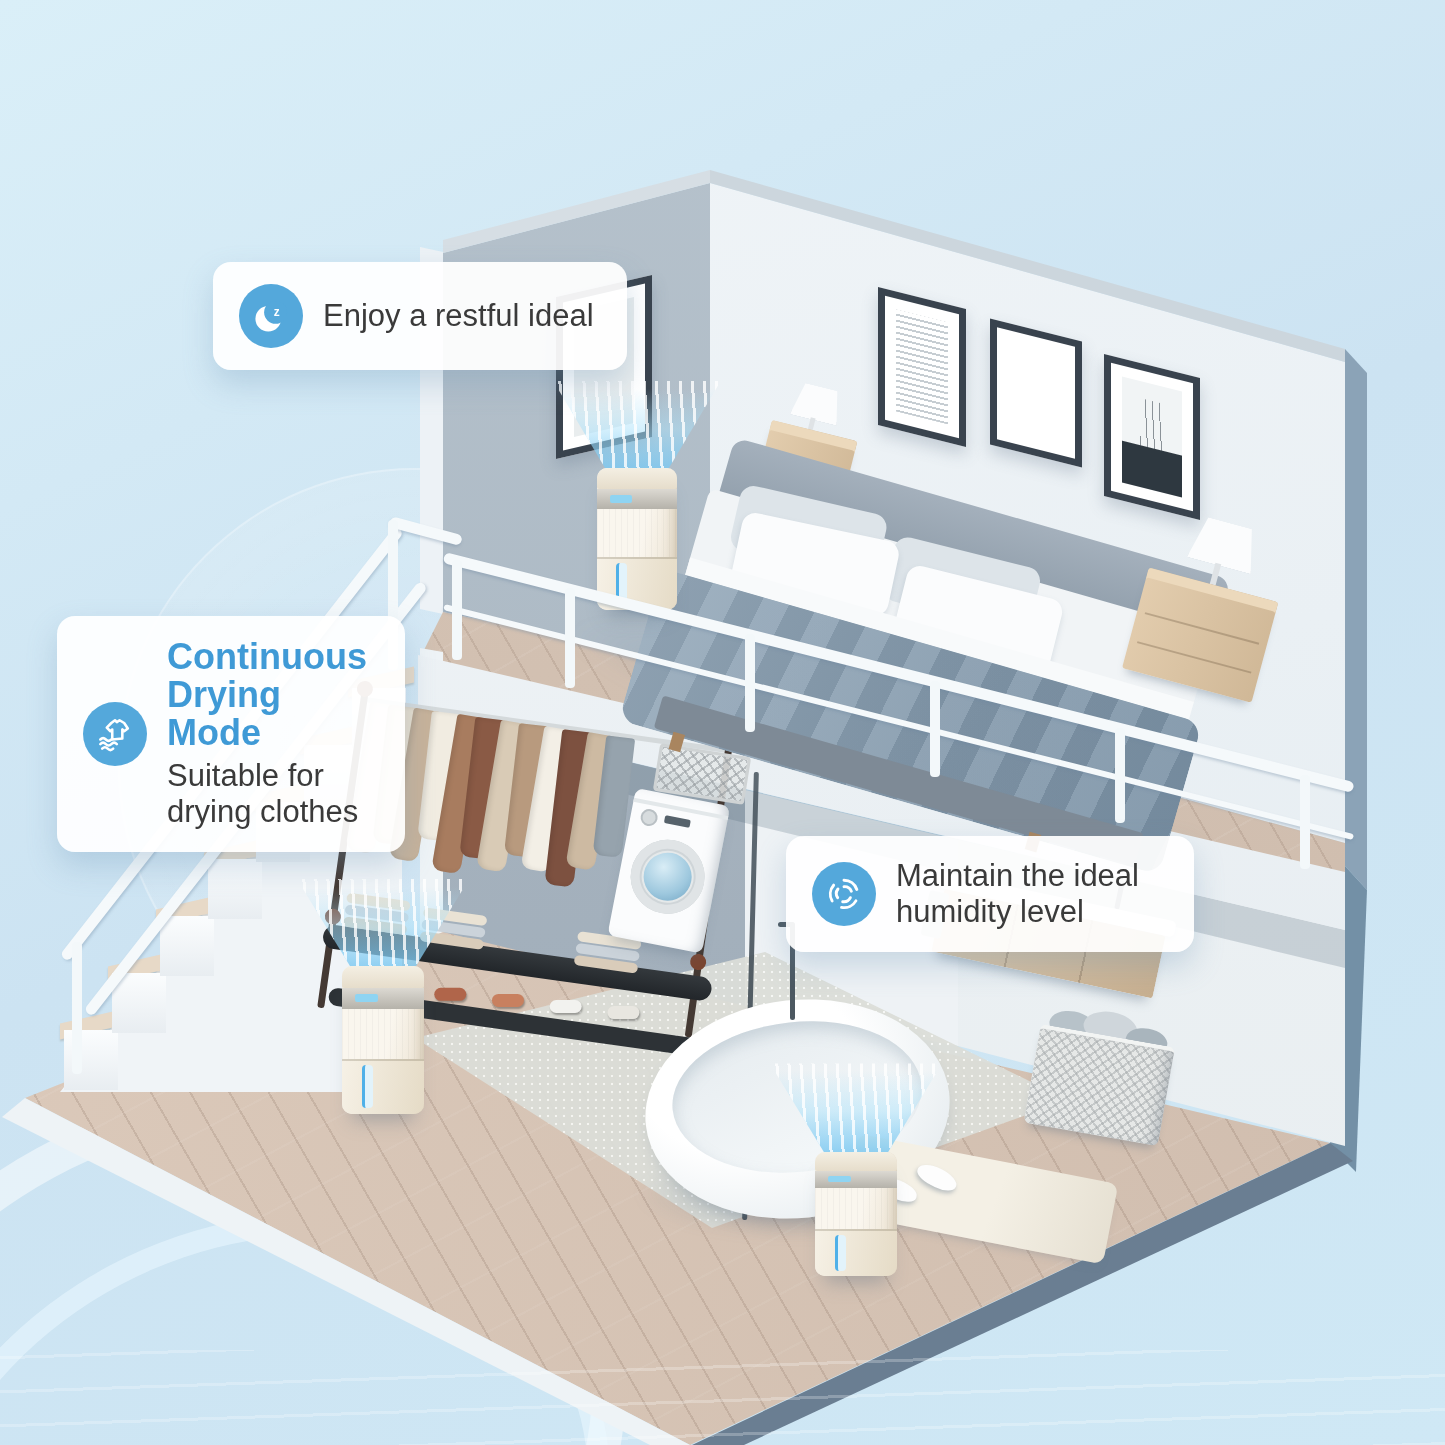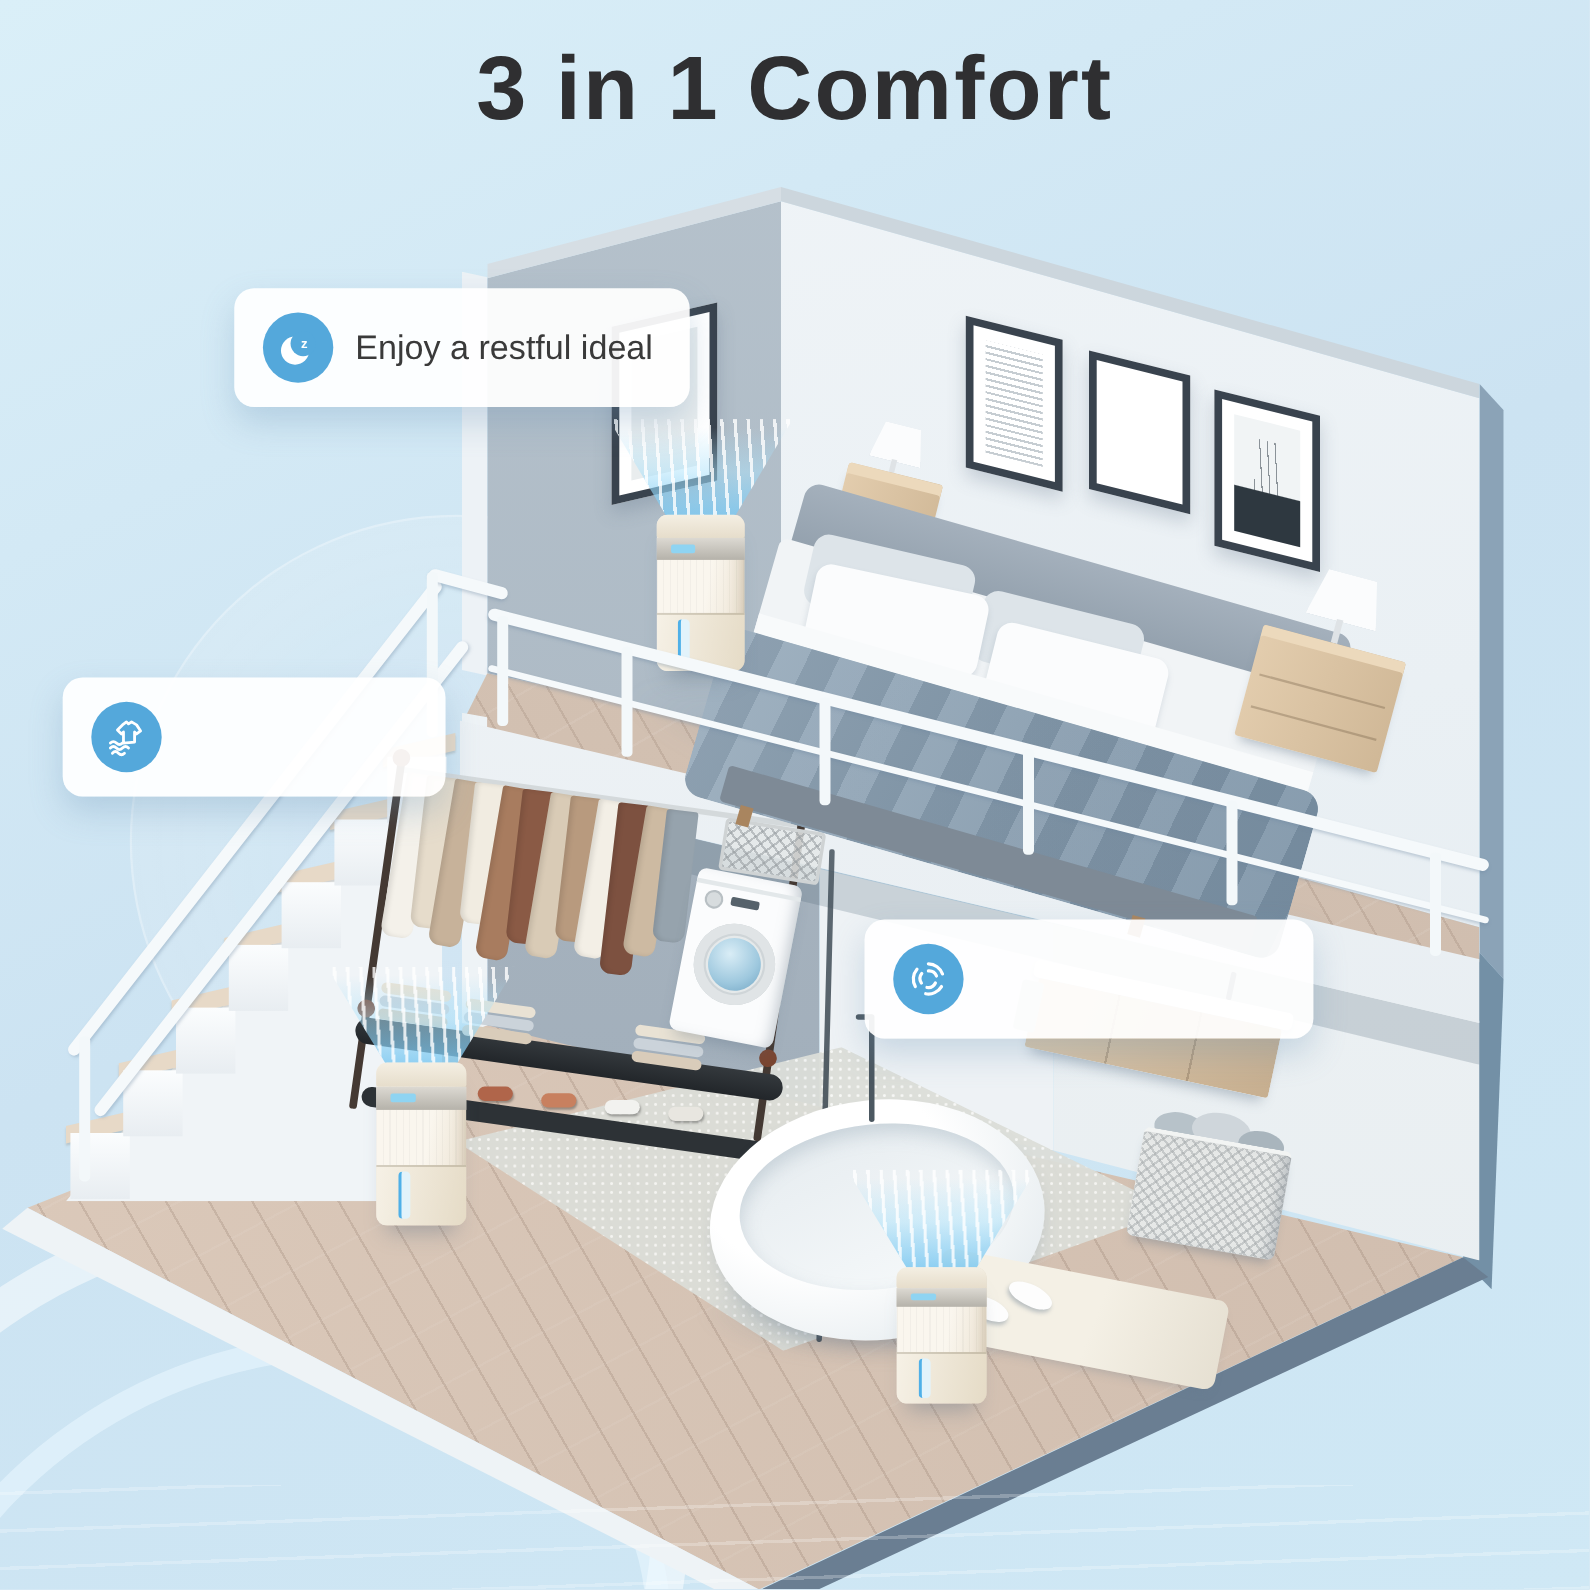--- a/index.html
+++ b/index.html
@@ -482,31 +482,35 @@
 
   <div class="callout c-dry">
     <div class="badge">
       <svg viewBox="0 0 48 48" fill="none" stroke="#fff" stroke-width="2.8" stroke-linejoin="round" stroke-linecap="round">
         <path d="M20 12l4-3 2 2 3-2 5 3 4 6-4 3-2-2v10l-11 1V19l-2 2-4-4z"></path>
         <path d="M8 30q3-3 6 0t6 0"></path>
           <path d="M8 35q3-3 6 0t6 0t6 0"></path>
           <path d="M10 40q3-3 6 0t6 0"></path>
       </svg>
     </div>
+    <div class="ct">
+      <h3>Continuous Drying Mode</h3>
+      <p>Suitable for drying clothes</p>
+    </div>
   </div>
 
   <div class="callout c-auto">
     <div class="badge">
       <svg viewBox="0 0 48 48" fill="none" stroke="#fff" stroke-width="3.2" stroke-linecap="round">
         <path d="M24 9a15 15 0 0 1 14 10"></path>
         <path d="M24 9a15 15 0 0 1 14 10" transform="rotate(120 24 24)"></path>
         <path d="M24 9a15 15 0 0 1 14 10" transform="rotate(240 24 24)"></path>
         <path d="M24 16a8 8 0 0 1 8 5"></path>
         <path d="M24 16a8 8 0 0 1 8 5" transform="rotate(120 24 24)"></path>
         <path d="M24 16a8 8 0 0 1 8 5" transform="rotate(240 24 24)"></path>
       </svg>
     </div>
     <div class="ct">
-    </div>
-  </div>
-
-  <h1 class="page-title">3 in 1 Comfort</h1>
+      <p>Maintain the ideal humidity level</p>
+    </div>
+  </div>
+
 </div>
 
 </body></html>

